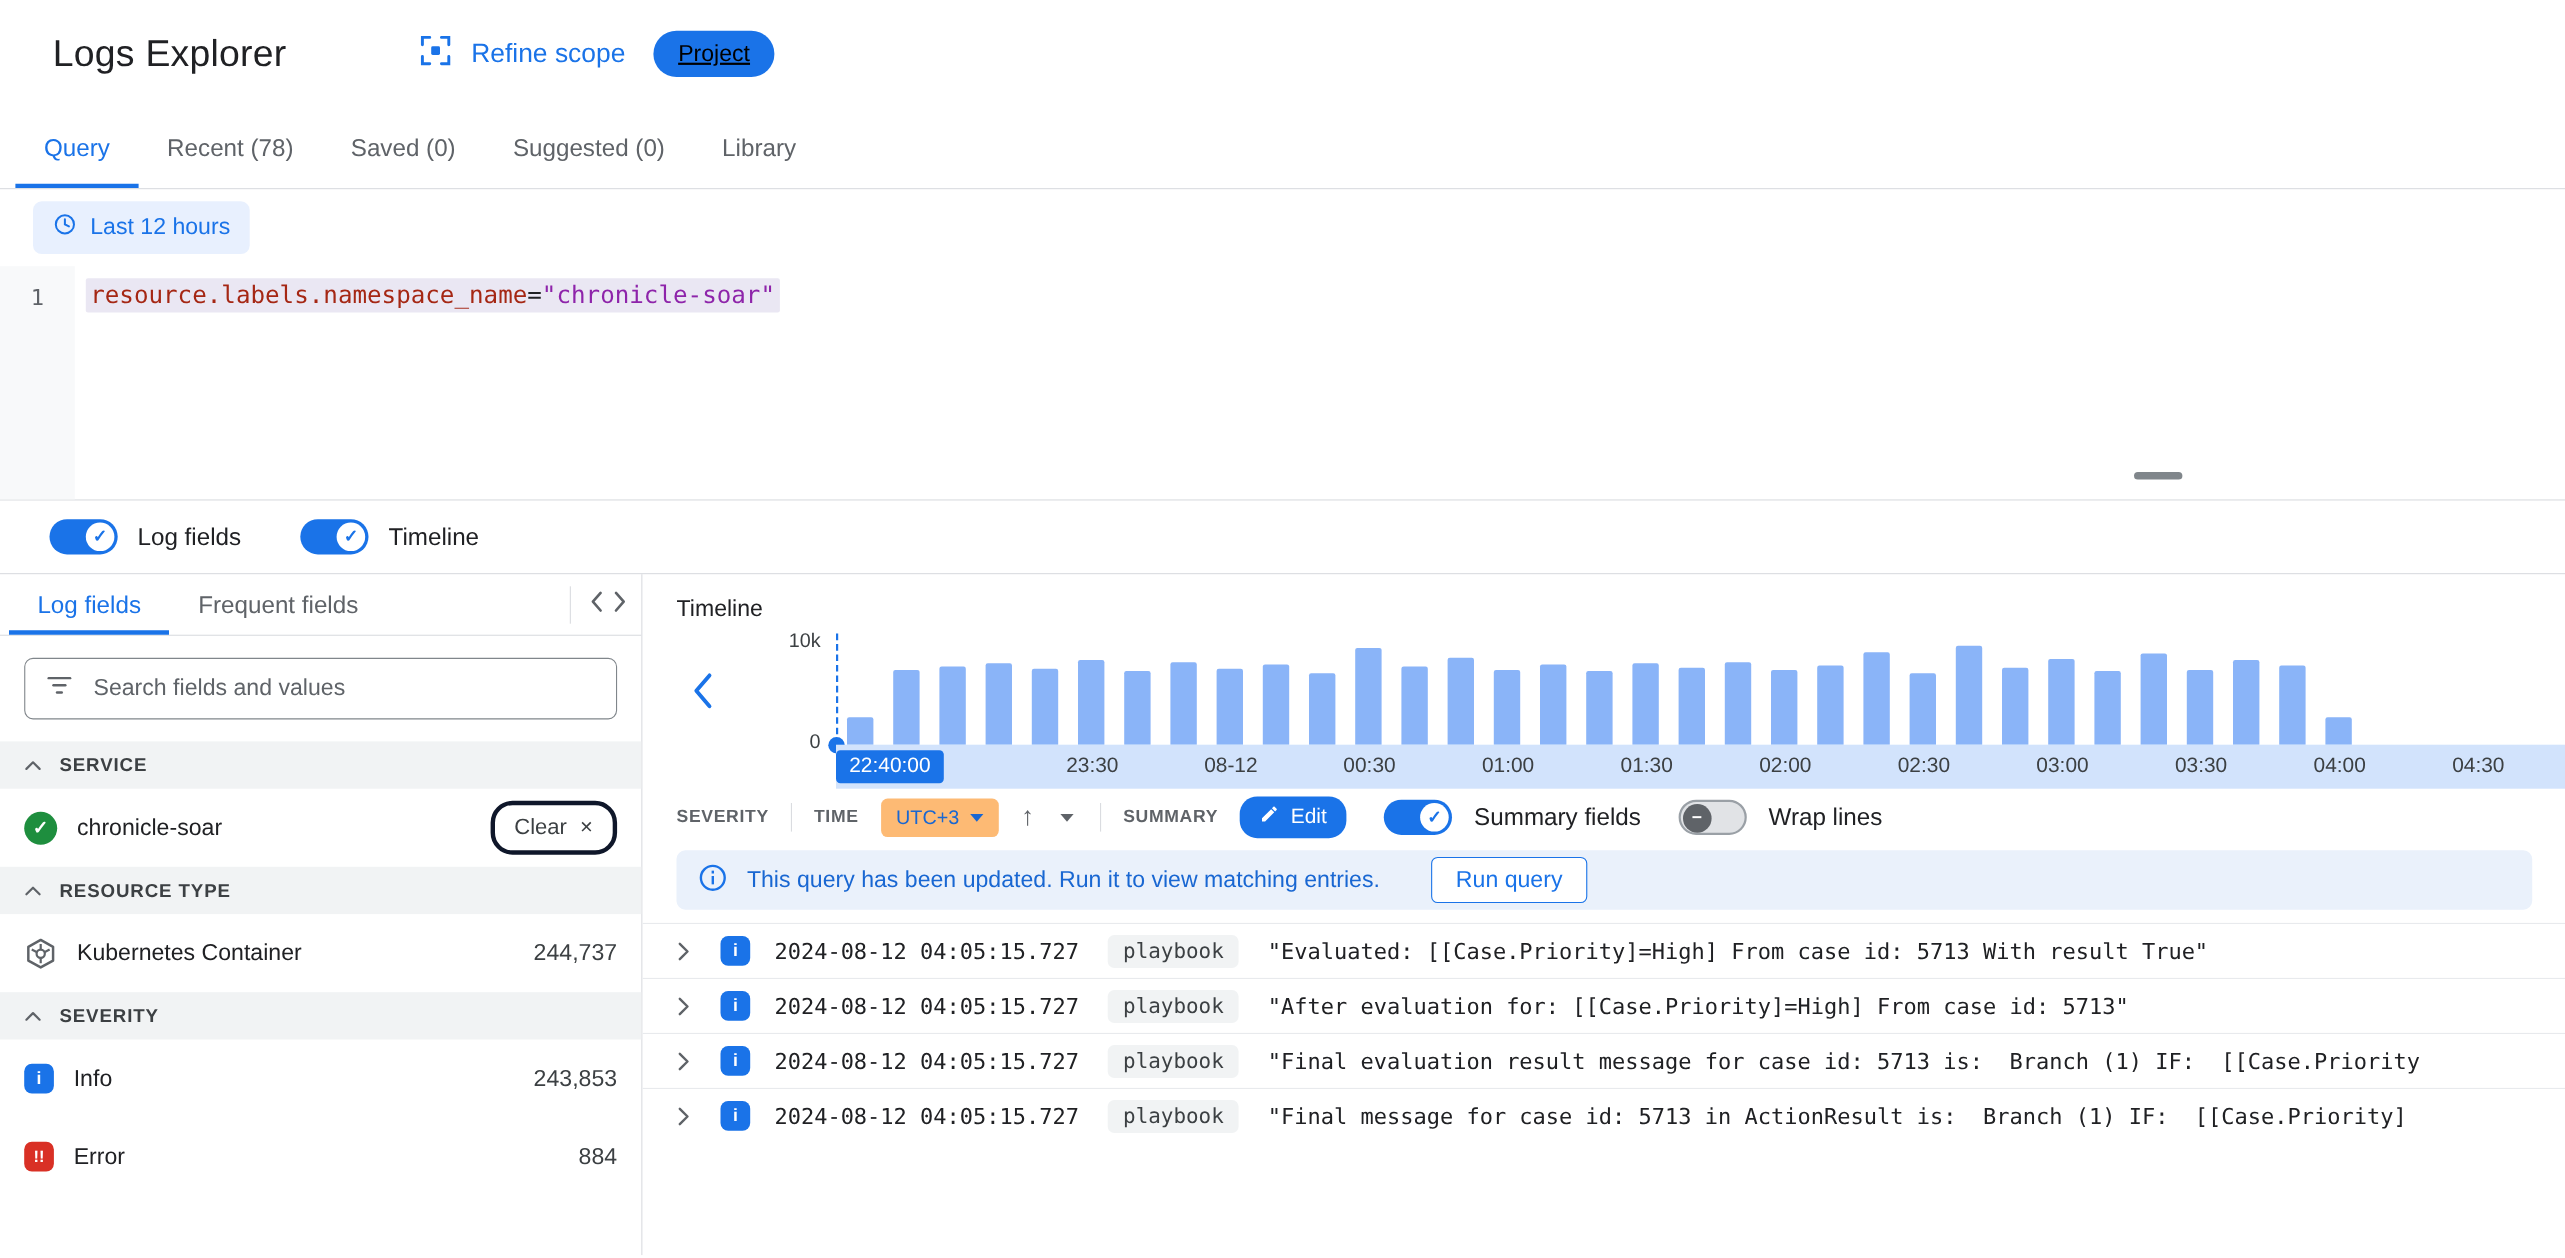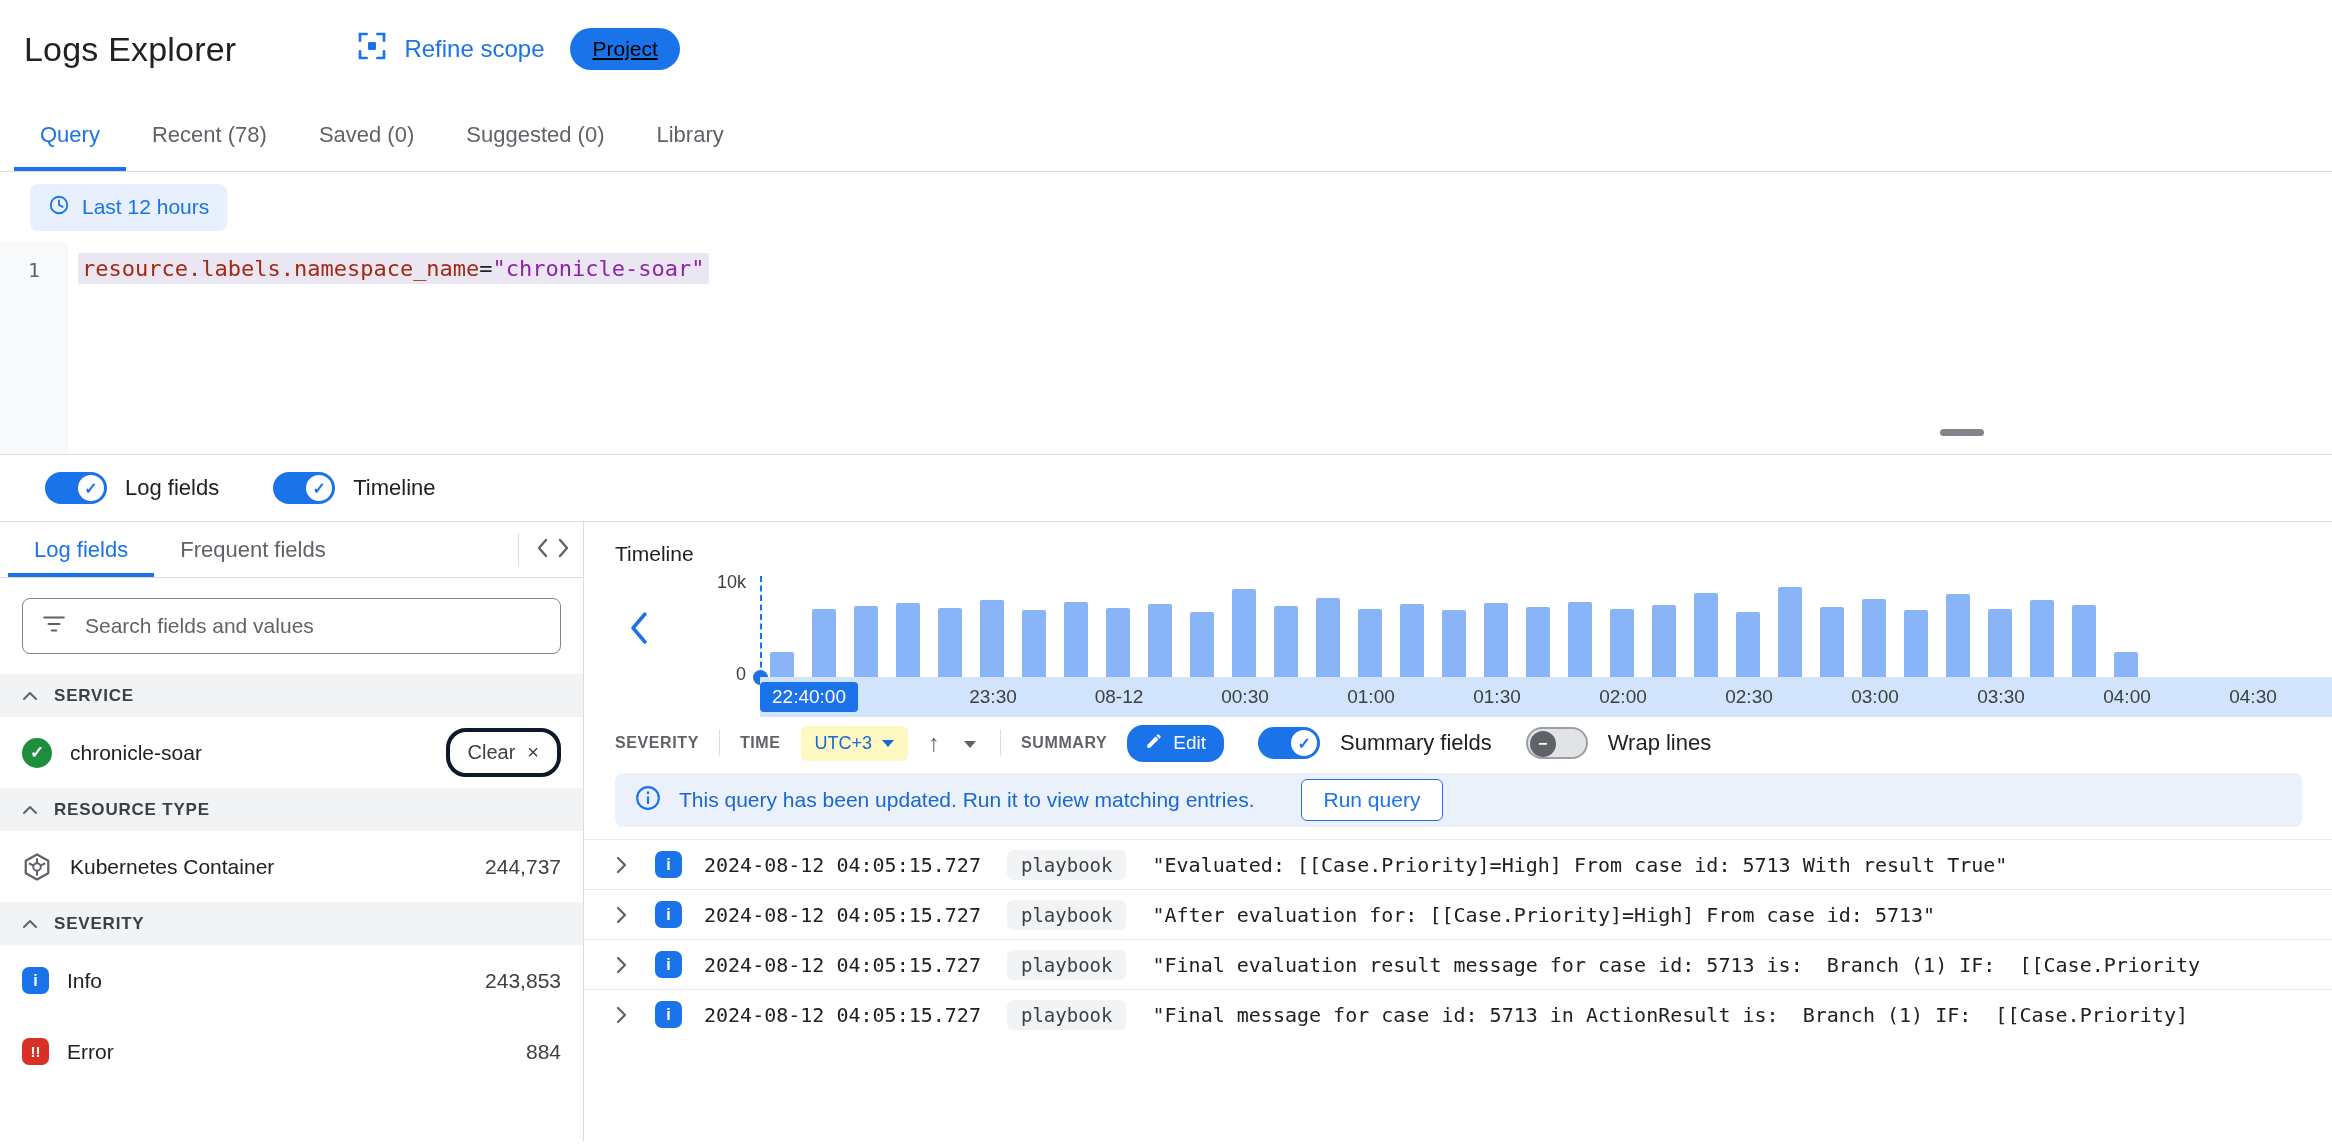--- a/index.html
+++ b/index.html
@@ -3,21 +3,21 @@
 <meta charset="utf-8">
 <style>
   * { margin:0; padding:0; box-sizing:border-box; }
   html,body { background:#fff; }
   .app {
     width:2332px; height:1144px; position:relative; overflow:hidden;
     background:#fff; font-family:"Liberation Sans", sans-serif; color:#202124;
   }
 
   
-  .header { height:98px; display:flex; align-items:center; padding:0 24px; }
+  .header { height:98px; display:flex; align-items:center; padding:0 48px; }
   .app-title { font-size:34px; color:#202124; letter-spacing:0.2px; }
   .refine { margin-left:120px; display:flex; align-items:center; gap:16px; color:#1a73e8; font-size:24px; font-weight:500; cursor:pointer; }
   .project-pill { margin-left:26px; background:#1a73e8; color:#000000; border-radius:999px; padding:9px 22px; font-size:21px; font-weight:500; cursor:pointer;text-decoration:underline; }
 
   
   .tabs { display:flex; padding:0 14px; border-bottom:1px solid #dadce0; height:74px; }
   .tab { padding:0 26px; display:flex; align-items:center; font-size:22px; color:#5f6368; font-weight:500; cursor:pointer; }
   .tab.active { color:#1a73e8; box-shadow:inset 0 -4px 0 #1a73e8; }
 
   
@@ -82,21 +82,21 @@
   .dash-dot { position:absolute; left:-7px; bottom:-8px; width:15px; height:15px; border-radius:50%; background:#1a73e8; }
   .axis-strip { margin-left:145px; height:40px; background:#d2e3fc; position:relative; display:flex; align-items:center; padding-left:170px; }
   .axis-label { width:126px; text-align:center; font-size:19px; color:#3c4043; flex:none; }
   .time-chip-sel { position:absolute; left:0; top:5px; background:#1a73e8; color:#fff; font-size:19px; padding:4px 12px; border-radius:4px; }
 
   .results-count { margin:24px 0 12px 31px; font-size:22px; color:#202124; }
 
   .results-toolbar { height:52px; display:flex; align-items:center; gap:20px; padding:0 30px 0 31px; }
   .col-label { font-size:16px; color:#5f6368; font-weight:700; letter-spacing:0.6px; }
   .vdiv { width:1px; height:26px; background:#dadce0; }
-  .tz-chip { background:#fef9c3; color:#1967d2; border-radius:6px; padding:7px 14px; font-size:18px; font-weight:500; display:flex; align-items:center; gap:10px; cursor:pointer; }
+  .tz-chip { background:#fdba74; color:#1967d2; border-radius:6px; padding:7px 14px; font-size:18px; font-weight:500; display:flex; align-items:center; gap:10px; cursor:pointer; }
   .caret { width:0; height:0; border-left:6px solid transparent; border-right:6px solid transparent; border-top:7px solid currentColor; display:inline-block; }
   .sort-arrow { font-size:24px; color:#5f6368; cursor:pointer; }
   .dd-btn { color:#5f6368; cursor:pointer; padding:4px; }
   .edit-chip { background:#1a73e8; color:#fff; border-radius:16px; padding:7px 18px; font-size:19px; font-weight:500; display:flex; align-items:center; gap:10px; cursor:pointer; }
   .tgl-label { font-size:22px; color:#202124; }
 
   .banner { margin:4px 30px 12px 31px; background:#eaf1fb; border-radius:8px; height:54px; display:flex; align-items:center; padding:0 20px; gap:18px; }
   .banner-text { color:#1967d2; font-size:21px; }
   .run-btn { margin-left:28px; background:#fff; border:1.5px solid #1a73e8; color:#1a73e8; font-weight:500; font-size:21px; padding:8px 22px; border-radius:6px; cursor:pointer; }
 

